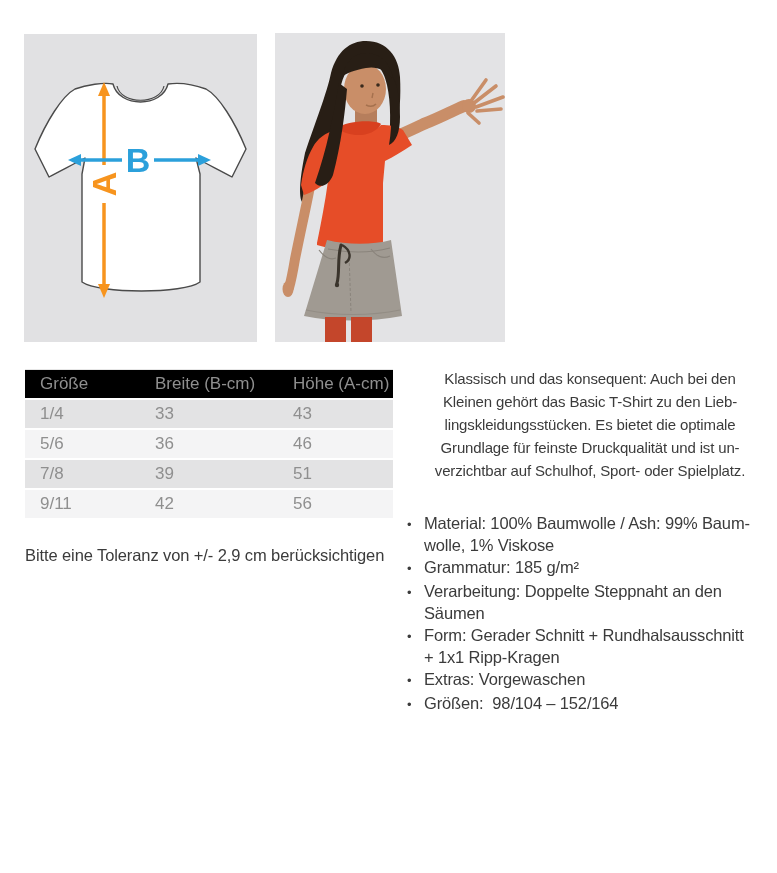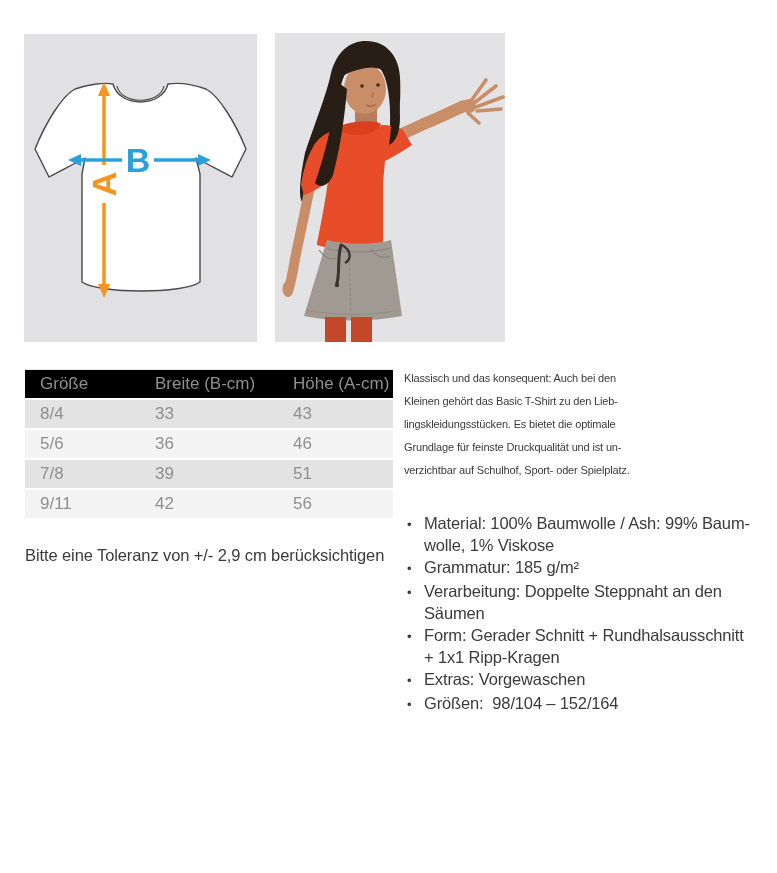--- a/index.html
+++ b/index.html
@@ -21,22 +21,22 @@
     border-top:1px solid #e6e6e6; padding:2px 0 3px 15px; line-height:23px; }
   table.size-table td { padding:2px 0 3px 15px; line-height:23px; border-top:2px solid #ffffff; }
   table.size-table tbody tr:nth-child(odd)  td { background:#e3e3e4; }
   table.size-table tbody tr:nth-child(even) td { background:#f4f4f5; }
 
   .tolerance-note { position:absolute; left:25px; top:546px; font-size:16.5px;
     color:#3b3b3b; white-space:nowrap; letter-spacing:-0.1px; }
 
   .desc-section { position:absolute; left:404px; top:367px; width:372px;
     color:#3b3b3b; }
-  .desc-intro { font-size:11px; line-height:23px; white-space:pre-wrap;
-    letter-spacing:-0.15px; }
+  .desc-intro { font-size:15px; line-height:23px; white-space:pre-wrap;
+    letter-spacing:-0.15px;text-align:center; }
   ul.desc-bullets { list-style:none; margin-top:30px; }
   ul.desc-bullets li { display:flex; font-size:16.5px; line-height:22px;
     letter-spacing:-0.15px; }
   .bullet-marker { width:20px; flex:0 0 20px; font-size:13px; padding-top:2px;
     padding-left:3px; }
   .bullet-text { flex:1; white-space:pre-wrap; }
 </style>
 </head>
 <body>
 
@@ -167,21 +167,21 @@
       </colgroup>
     <thead>
       <tr>
         <th>Größe</th>
         <th>Breite (B-cm)</th>
         <th>Höhe (A-cm)</th>
       </tr>
     </thead>
     <tbody>
       <tr>
-        <td>8/4</td>
+        <td>1/4</td>
         <td>33</td>
         <td>43</td>
       </tr>
       <tr>
         <td>5/6</td>
         <td>36</td>
         <td>46</td>
       </tr>
       <tr>
         <td>7/8</td>

